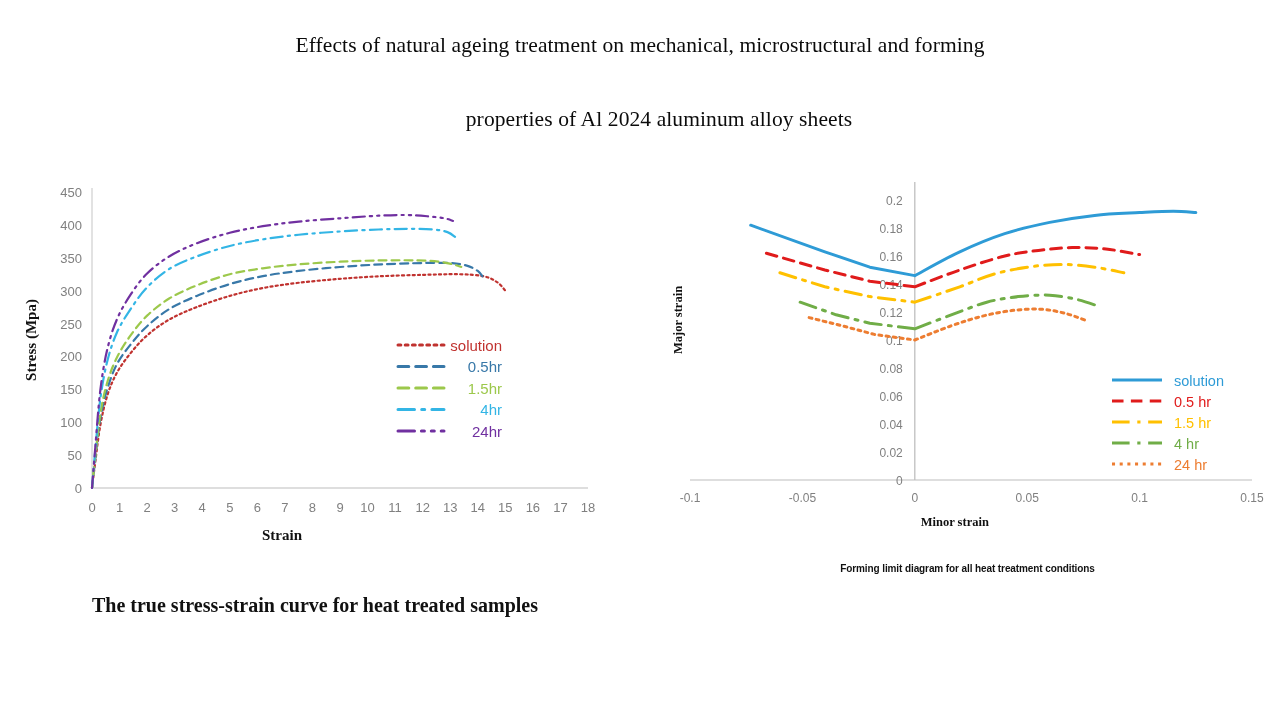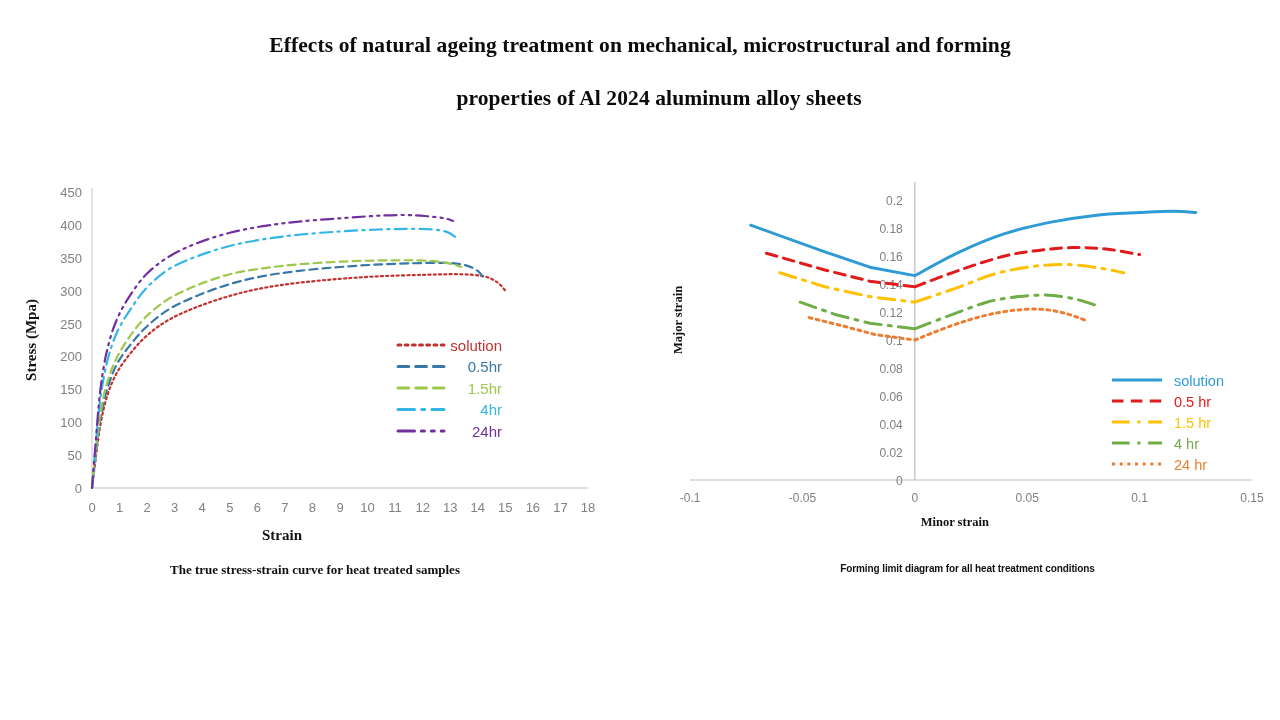--- a/index.html
+++ b/index.html
@@ -9,39 +9,39 @@
     overflow:hidden;position:relative;
   }
   .slide{position:absolute;inset:0;}
 
   
   .title-block{
     position:absolute;left:0;top:34px;width:1280px;text-align:center;
   }
   .title-line{
     font-family:"Liberation Serif", serif;
-    font-weight:bold;font-size:21.5px;color:#0b0b0b;
+    font-weight:normal;font-size:21.5px;color:#0b0b0b;
     letter-spacing:0.1px;line-height:1.1;
   }
-  .title-line.l2{margin-top:29px;padding-left:38px;}
+  .title-line.l2{margin-top:50px;padding-left:38px;}
 
   
   .panel{position:absolute;}
   #panel-left{left:10px;top:170px;width:610px;height:430px;}
   #panel-right{left:660px;top:170px;width:615px;height:430px;}
 
   .chart-svg{display:block;}
 
   .caption{
     position:absolute;text-align:center;
     font-weight:bold;color:#111;
   }
   #caption-left{
-    left:0;top:392px;width:610px;
-    font-family:"Liberation Serif", serif;font-size:13px;
+    left:0;top:424px;width:610px;
+    font-family:"Liberation Serif", serif;font-size:20px;
   }
   #caption-right{
     left:0;top:393px;width:615px;
     font-family:"Liberation Sans", sans-serif;font-size:10px;
     letter-spacing:-0.1px;
   }
 
   
   text{font-family:"Liberation Sans", sans-serif;}
   .tick{font-size:13px;fill:#808080;}

